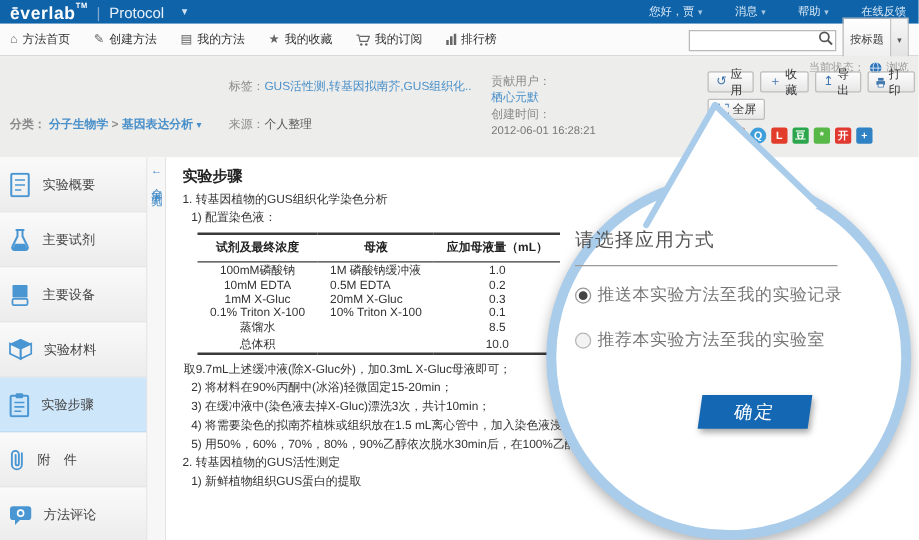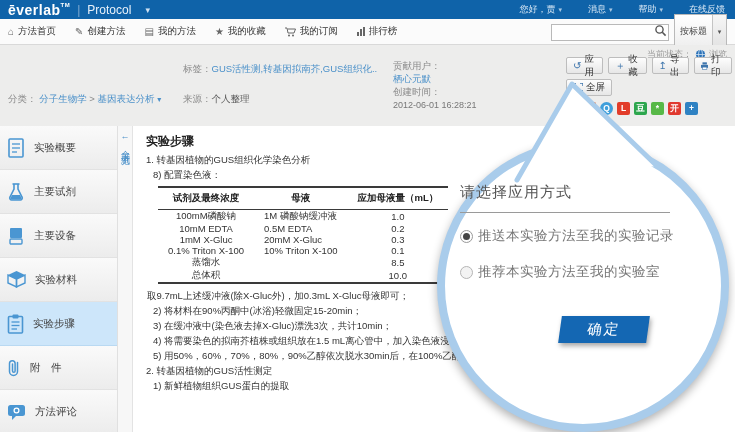--- a/index.html
+++ b/index.html
@@ -35,21 +35,21 @@
   .filter .farrow { width:14px; height:100%; border-left:1px solid #c4c4c4; display:flex; align-items:center; justify-content:center; font-size:7px; color:#555; background:linear-gradient(#f6f6f6,#e2e2e2); }
 
   
   .subhead { position:absolute; left:0; top:45px; width:735px; height:81px; background:#ededec; }
   .statusline { position:absolute; right:8px; top:3px; font-size:9px; color:#9a9a9a; display:flex; align-items:center; gap:3px; }
   .meta { position:absolute; left:0; top:16px; width:735px; height:65px; font-size:9.5px; }
   .mlabel { color:#8a8a8a; }
   .mlink { color:#4a90c9; cursor:pointer; text-decoration:none; }
   .mval { color:#555; }
   .m-title { position:absolute; left:8px; top:2px; }
-  .m-cat { position:absolute; left:8px; top:32px; }
+  .m-cat { position:absolute; left:8px; top:32px;font-weight:bold; }
   .m-cat .chev { font-size:8px; color:#4a90c9; }
   .m-tags { position:absolute; left:183px; top:2px; width:208px; white-space:nowrap; overflow:hidden; }
   .m-src { position:absolute; left:183px; top:32px; }
   .m-contrib { position:absolute; left:393px; top:-2px; line-height:13px; }
   .m-contrib .mlabel{display:block}
   .m-created-val { color:#777; font-size:9px; }
   .m-actions { position:absolute; left:566px; top:-4px; width:166px; }
   .actrow { display:flex; gap:5px; margin-bottom:5px; }
   .actbtn { display:inline-flex; align-items:center; gap:3px; height:17px; padding:0 6px; background:linear-gradient(#fdfdfd,#e7e7e7); border:1px solid #bdbdbd; border-radius:2px; font-size:9.5px; color:#333; cursor:pointer; }
   .actbtn .aicon { color:#3f76ad; font-size:10px; line-height:10px; }
@@ -303,21 +303,21 @@
     </aside>
 
     <div class="fsstrip">
       <span class="fsarrow">←</span>
       <span class="fstext">全屏浏览</span>
     </div>
 
     <div class="content">
       <div class="cheading">实验步骤</div>
       <p class="ln ln-num">1. 转基因植物的GUS组织化学染色分析</p>
-      <p class="ln ln-step">8) 配置染色液：</p>
+      <p class="ln ln-step">1) 配置染色液：</p>
       <table class="steps">
         <thead>
           <tr>
             <th>试剂及最终浓度</th>
             <th>母液</th>
             <th>应加母液量（mL）</th>
           </tr>
         </thead>
         <tbody>
           <tr>

